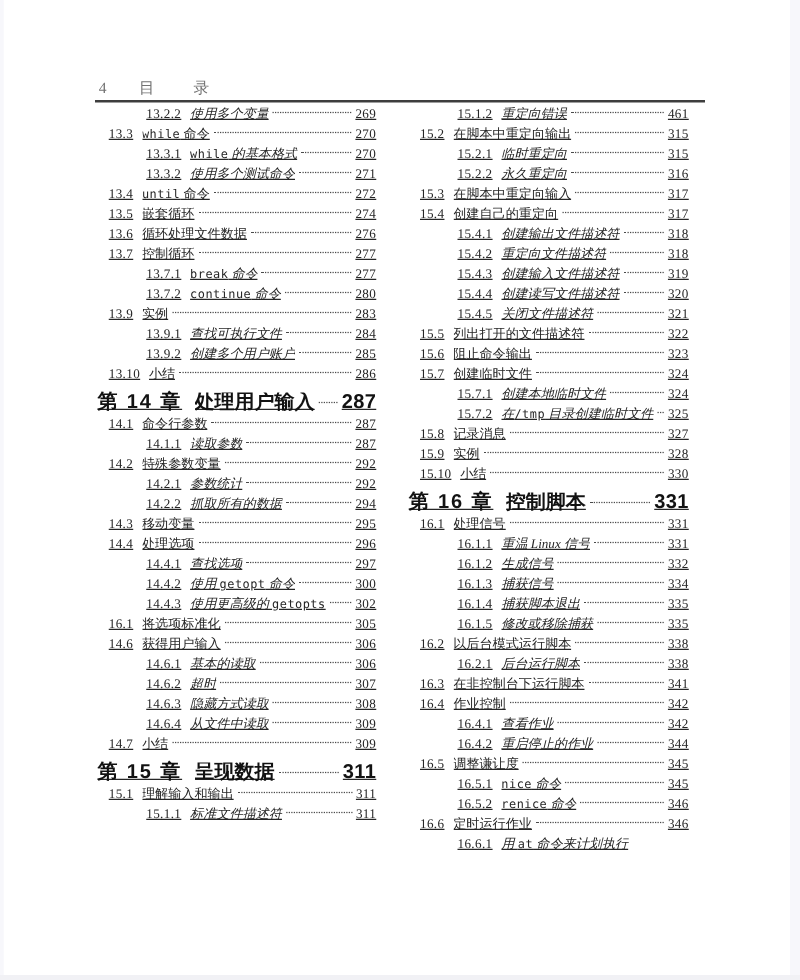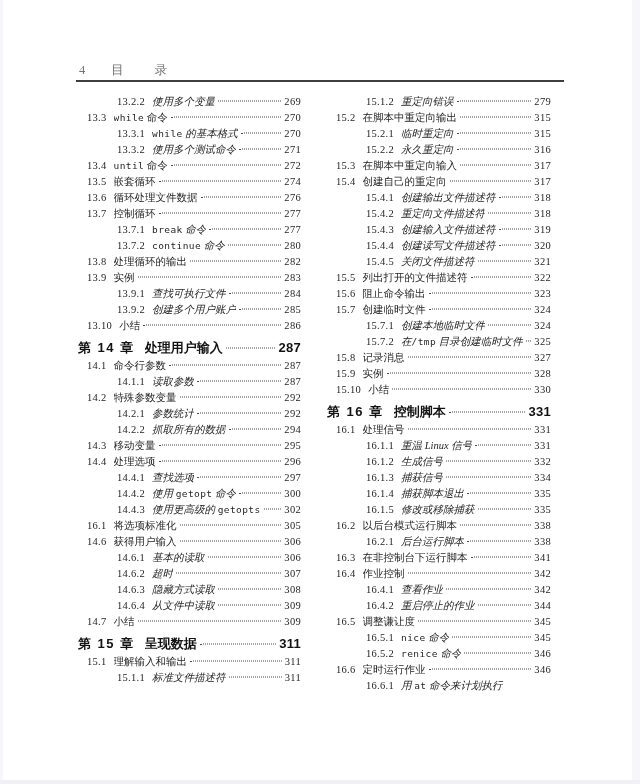--- a/index.html
+++ b/index.html
@@ -18,40 +18,40 @@
     font-size:12.5px; color:#737373; white-space:nowrap;
   }
   .page-header .pn { display:inline-block; min-width:10px; }
   .page-header .ht { margin-left:19px; letter-spacing:14px; }
 
   .header-rule {
     position:absolute; top:80px; left:76px; width:488px; height:2px;
     background:#3e3e3e;
   }
 
-  .col { position:absolute; top:94px; font-size:10.5px; line-height:16px; }
+  .col { position:absolute; top:84px; font-size:10.5px; line-height:16px;text-decoration:underline; }
   .col.left  { left:87px;  width:214px; }
   .col.right { left:336px; width:215px; }
 
   .row { display:flex; align-items:baseline; white-space:nowrap; }
   .row .num   { flex:0 0 auto; margin-right:7px; letter-spacing:0.3px; }
   .row .title { flex:0 1 auto; overflow:hidden; }
   .row .dots  {
     flex:1 1 0; min-width:2px; margin:0 3px; height:0;
     border-bottom:1.6px dotted #4a4a4a; transform:translateY(-3.5px);
   }
   .row .page  { flex:0 0 auto; letter-spacing:0.3px; }
 
   .lvl3 { padding-left:30px; }
   .lvl3 .title { font-style:italic; }
 
   .lvl1 {
     margin:6px 0 2px -9px;
     font-family:"Liberation Sans", sans-serif;
-    font-weight:bold; font-size:13px; color:#121212;
+    font-weight:bold; font-size:16px; color:#121212;
   }
   .lvl1 .num { margin-right:10px; letter-spacing:1.5px; }
 
   .code {
     font-family:"DejaVu Sans Mono", monospace;
     font-size:9.5px; letter-spacing:0.4px; font-style:normal;
   }
 </style>
 </head>
 <body>
@@ -122,26 +122,20 @@
       <span class="dots"></span>
       <span class="page">277</span>
     </div>
     <div class="row lvl3">
       <span class="num">13.7.2</span>
       <span class="title"><span></span><span class="code">continue</span><span> 命令</span></span>
       <span class="dots"></span>
       <span class="page">280</span>
     </div>
     <div class="row lvl2">
-      <span class="num">13.8</span>
-      <span class="title"><span>处理循环的输出</span></span>
-      <span class="dots"></span>
-      <span class="page">282</span>
-    </div>
-    <div class="row lvl2">
       <span class="num">13.9</span>
       <span class="title"><span>实例</span></span>
       <span class="dots"></span>
       <span class="page">283</span>
     </div>
     <div class="row lvl3">
       <span class="num">13.9.1</span>
       <span class="title"><span>查找可执行文件</span></span>
       <span class="dots"></span>
       <span class="page">284</span>
@@ -283,21 +277,21 @@
       <span class="title"><span>标准文件描述符</span></span>
       <span class="dots"></span>
       <span class="page">311</span>
     </div>
   </div>
 <div class="col right">
     <div class="row lvl3">
       <span class="num">15.1.2</span>
       <span class="title"><span>重定向错误</span></span>
       <span class="dots"></span>
-      <span class="page">279</span>
+      <span class="page">461</span>
     </div>
     <div class="row lvl2">
       <span class="num">15.2</span>
       <span class="title"><span>在脚本中重定向输出</span></span>
       <span class="dots"></span>
       <span class="page">315</span>
     </div>
     <div class="row lvl3">
       <span class="num">15.2.1</span>
       <span class="title"><span>临时重定向</span></span>

